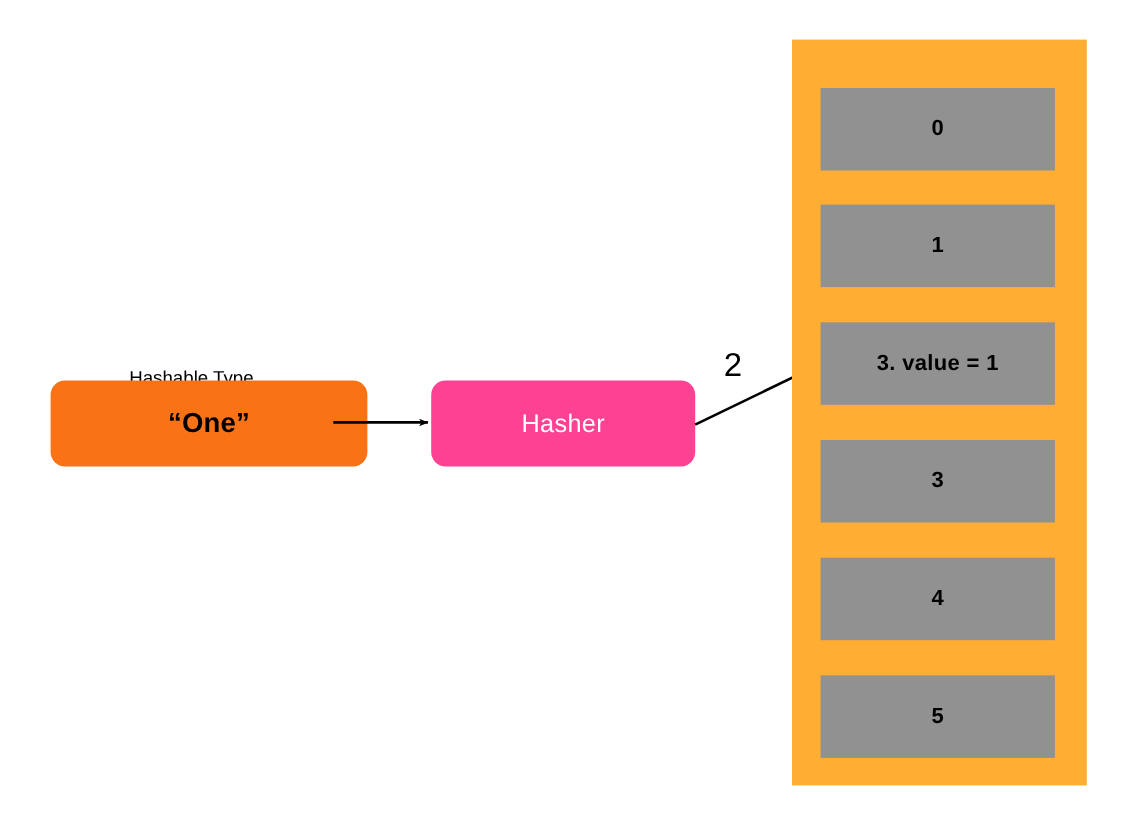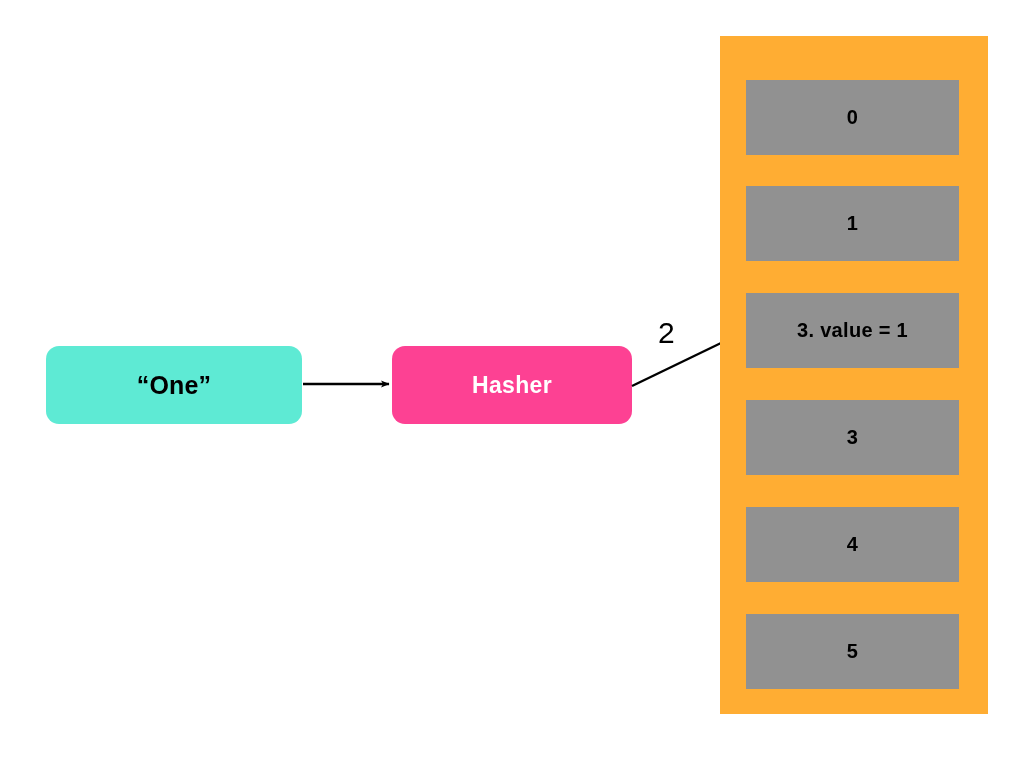--- a/index.html
+++ b/index.html
@@ -19,22 +19,23 @@
     overflow: hidden;
   }
 
   
   .input-node {
     position: absolute;
     left: 46px;
     top: 346px;
     width: 256px;
     height: 78px;
-    background: #5eead4;
+    background: #f97316;
     border-radius: 13px;
+    padding-left: 32px;
   }
   .input-node-value {
     position: absolute;
     left: 0;
     top: 0;
     width: 100%;
     height: 100%;
     display: flex;
     align-items: center;
     justify-content: center;
@@ -85,21 +86,21 @@
   .hasher-node-label {
     position: absolute;
     left: 0;
     top: 0;
     width: 100%;
     height: 100%;
     display: flex;
     align-items: center;
     justify-content: center;
     font-size: 23px;
-    font-weight: bold;
+    font-weight: normal;
     color: #ffffff;
     letter-spacing: 0.3px;
   }
 
   
   .connector-layer {
     position: absolute;
     left: 0;
     top: 0;
     width: 1035px;
@@ -141,20 +142,23 @@
     color: #000000;
     letter-spacing: 0.3px;
     white-space: nowrap;
   }
 </style>
 </head>
 <body>
 
 <div id="canvas">
 
+  <div class="input-node-caption">
+    <span class="caption-word">Hashable</span><span> Type</span>
+  </div>
 
   <div class="input-node">
     <div class="input-node-value">“One”</div>
   </div>
 
   <div class="hasher-node">
     <div class="hasher-node-label">Hasher</div>
   </div>
 
   <svg class="connector-layer" viewBox="0 0 1035 758" width="1035" height="758">

